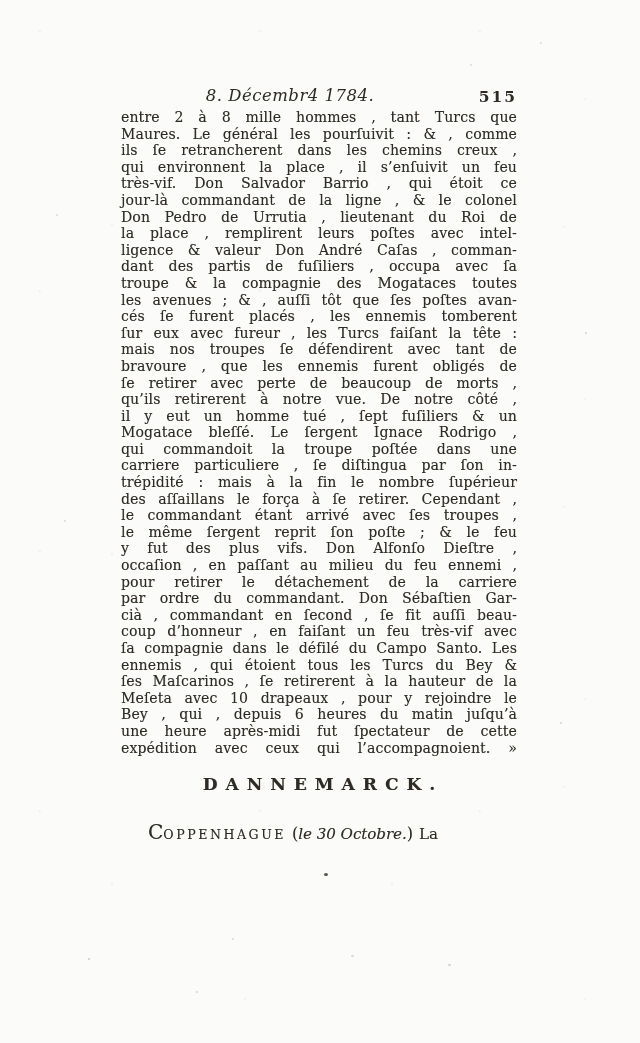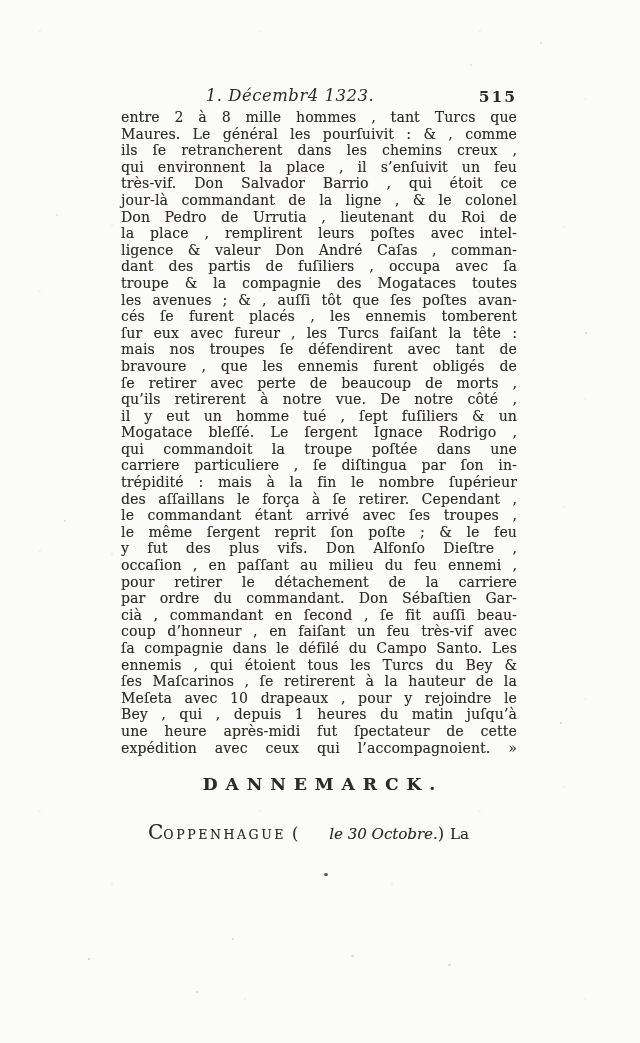--- a/index.html
+++ b/index.html
@@ -58,21 +58,21 @@
 
   
   .dateline {
     position: absolute; top: 820px; left: 27px;
     font-size: 15px; white-space: nowrap;
     text-shadow: .3px 0 0 rgba(46,42,36,.35);
   }
   .dateline .cap { font-size: 20px; }
   .dateline .smallcaps { font-size: 12.5px; letter-spacing: 2.6px; }
   .dateline .paren { font-size: 16px; }
-  .dateline .ital { font-style: italic; margin-left: 31px; }
+  .dateline .ital { font-style: italic; }
   .dateline .gap { display: inline-block; width: 6px; }
 
   
   .speck { position: absolute; border-radius: 50%; background: #3a362f; }
   .s1  { left: 324px; top: 873px; width: 4px; height: 3px; opacity: .85; }
   .s2  { left: 88px;  top: 958px; width: 2px; height: 2px; opacity: .25; }
   .s3  { left: 351px; top: 955px; width: 3px; height: 2px; opacity: .2; }
   .s4  { left: 196px; top: 991px; width: 2px; height: 2px; opacity: .2; }
   .s5  { left: 540px; top: 42px;  width: 2px; height: 2px; opacity: .18; }
   .s6  { left: 470px; top: 64px;  width: 2px; height: 2px; opacity: .15; }
@@ -84,21 +84,21 @@
   .s12 { left: 56px;  top: 214px; width: 2px; height: 2px; opacity: .15; }
 </style>
 </head>
 <body style="--paper: #fbfbf9; --ink: #2e2a24;">
 
 <div class="page">
 
   <div class="text-block">
 
     <div class="running-head">
-      <span class="date-line">1. Décembr4 1323.</span>
+      <span class="date-line">8. Décembr4 1784.</span>
       <span class="page-number">515</span>
     </div>
 
     <div class="body-text">
         <div class="bline">entre 2 à 8 mille hommes , tant Turcs que</div>
         <div class="bline">Maures. Le général les pourſuivit : &amp; , comme</div>
         <div class="bline">ils ſe retrancherent dans les chemins creux ,</div>
         <div class="bline">qui environnent la place , il s’enſuivit un feu</div>
         <div class="bline">très-vif. Don Salvador Barrio , qui étoit ce</div>
         <div class="bline">jour-là commandant de la ligne , &amp; le colonel</div>
@@ -125,21 +125,21 @@
         <div class="bline">y fut des plus vifs. Don Alfonſo Dieſtre ,</div>
         <div class="bline">occaſion , en paſſant au milieu du feu ennemi ,</div>
         <div class="bline">pour retirer le détachement de la carriere</div>
         <div class="bline">par ordre du commandant. Don Sébaſtien Gar-</div>
         <div class="bline">cià , commandant en ſecond , ſe fit auſſi beau-</div>
         <div class="bline">coup d’honneur , en faiſant un feu très-vif avec</div>
         <div class="bline">ſa compagnie dans le défilé du Campo Santo. Les</div>
         <div class="bline">ennemis , qui étoient tous les Turcs du Bey &amp;</div>
         <div class="bline">ſes Maſcarinos , ſe retirerent à la hauteur de la</div>
         <div class="bline">Meſeta avec 10 drapeaux , pour y rejoindre le</div>
-        <div class="bline">Bey , qui , depuis 1 heures du matin juſqu’à</div>
+        <div class="bline">Bey , qui , depuis 6 heures du matin juſqu’à</div>
         <div class="bline">une heure après-midi fut ſpectateur de cette</div>
         <div class="bline">expédition avec ceux qui l’accompagnoient. »</div>
       </div>
 
     <div class="section-heading">DANNEMARCK.</div>
 
     <div class="dateline">
       <span class="cap">C</span><span class="smallcaps">OPPENHAGUE</span><span class="gap"></span><span class="paren">(</span><span class="ital">le 30 Octobre.</span><span class="paren">)</span><span class="gap"></span><span>La</span>
     </div>
 

